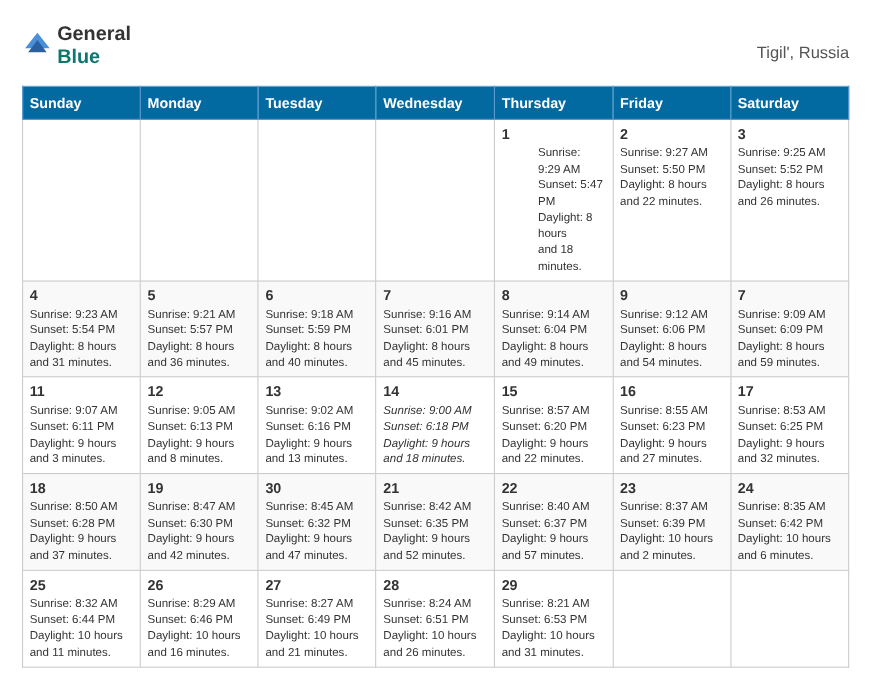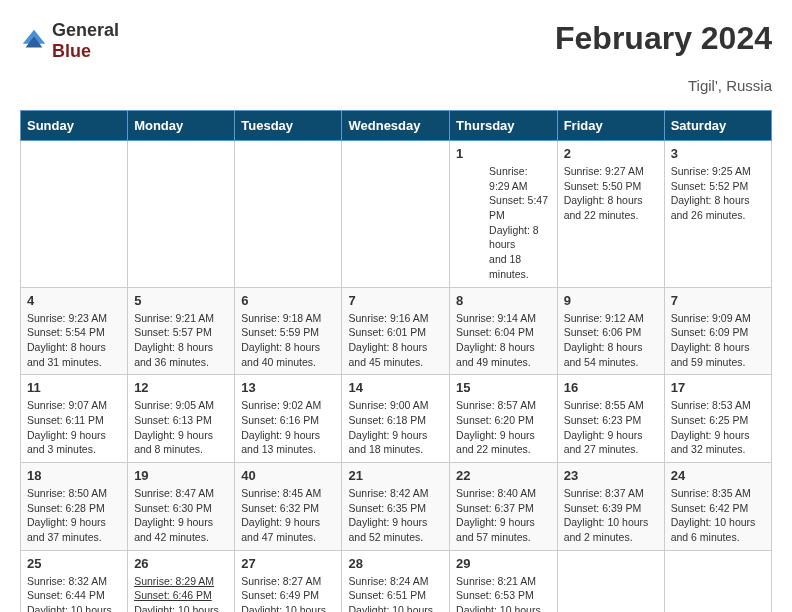--- a/index.html
+++ b/index.html
@@ -22,21 +22,21 @@
       gap: 4px;
     }
     .logo-text-general {
       font-size: 18px;
       font-weight: bold;
       color: #333;
     }
     .logo-text-blue {
       font-size: 18px;
       font-weight: bold;
-      color: #7f1d1d;
+      color: #0f766e;
       margin-top: 28px;
     }
     .logo-icon {
       width: 28px;
       height: 28px;
     }
     .title-block {
       text-align: right;
     }
     .month-year {
@@ -48,21 +48,21 @@
       font-size: 15px;
       color: #555;
       margin-top: 20px;
     }
     .calendar {
       width: 100%;
       border-collapse: collapse;
       border: 1px solid #ccc;
     }
     .calendar th {
-      background: #0c4a6e;
+      background: #0369a1;
       color: #fff;
       font-size: 13px;
       font-weight: bold;
       padding: 7px 6px;
       text-align: left;
       border: 1px solid #5a9ad0;
     }
     .calendar td {
       vertical-align: top;
       border: 1px solid #ccc;
@@ -98,21 +98,20 @@
     <svg class="logo-icon" viewBox="0 0 30 30">
       <polygon points="15,3 27,18 3,18" fill="#4a90d9"></polygon>
       <polygon points="15,10 24,22 6,22" fill="#2a60a0"></polygon>
     </svg>
     <div>
       <span class="logo-text-general">General</span><br>
       <span class="logo-text-blue">Blue</span>
     </div>
   </div>
   <div class="title-block">
-    <div class="month-year">February 2024</div>
     <div class="location">Tigil', Russia</div>
   </div>
 </div>
 
 <table class="calendar">
   <thead>
     <tr>
     <th>Sunday</th>
         <th>Monday</th>
         <th>Tuesday</th>
@@ -218,21 +217,21 @@
         </td>
         <td>
           <span class="day-number">13</span>
           <div class="day-detail" style="white-space: pre-line;">Sunrise: 9:02 AM
 Sunset: 6:16 PM
 Daylight: 9 hours
 and 13 minutes.</div>
         </td>
         <td>
           <span class="day-number">14</span>
-          <div class="day-detail" style="white-space: pre-line;">Sunrise: 9:00 AM
+          <div class="day-detail" style="white-space: pre-line; font-style: italic;">Sunrise: 9:00 AM
 Sunset: 6:18 PM
 Daylight: 9 hours
 and 18 minutes.</div>
         </td>
         <td>
           <span class="day-number">15</span>
           <div class="day-detail" style="white-space: pre-line;">Sunrise: 8:57 AM
 Sunset: 6:20 PM
 Daylight: 9 hours
 and 22 minutes.</div>
@@ -261,21 +260,21 @@
 and 37 minutes.</div>
         </td>
         <td>
           <span class="day-number">19</span>
           <div class="day-detail" style="white-space: pre-line;">Sunrise: 8:47 AM
 Sunset: 6:30 PM
 Daylight: 9 hours
 and 42 minutes.</div>
         </td>
         <td>
-          <span class="day-number">40</span>
+          <span class="day-number">30</span>
           <div class="day-detail" style="white-space: pre-line;">Sunrise: 8:45 AM
 Sunset: 6:32 PM
 Daylight: 9 hours
 and 47 minutes.</div>
         </td>
         <td>
           <span class="day-number">21</span>
           <div class="day-detail" style="white-space: pre-line;">Sunrise: 8:42 AM
 Sunset: 6:35 PM
 Daylight: 9 hours
@@ -306,21 +305,21 @@
       <tr>
         <td>
           <span class="day-number">25</span>
           <div class="day-detail" style="white-space: pre-line;">Sunrise: 8:32 AM
 Sunset: 6:44 PM
 Daylight: 10 hours
 and 11 minutes.</div>
         </td>
         <td>
           <span class="day-number">26</span>
-          <div class="day-detail" style="white-space: pre-line; text-decoration: underline;">Sunrise: 8:29 AM
+          <div class="day-detail" style="white-space: pre-line;">Sunrise: 8:29 AM
 Sunset: 6:46 PM
 Daylight: 10 hours
 and 16 minutes.</div>
         </td>
         <td>
           <span class="day-number">27</span>
           <div class="day-detail" style="white-space: pre-line;">Sunrise: 8:27 AM
 Sunset: 6:49 PM
 Daylight: 10 hours
 and 21 minutes.</div>

